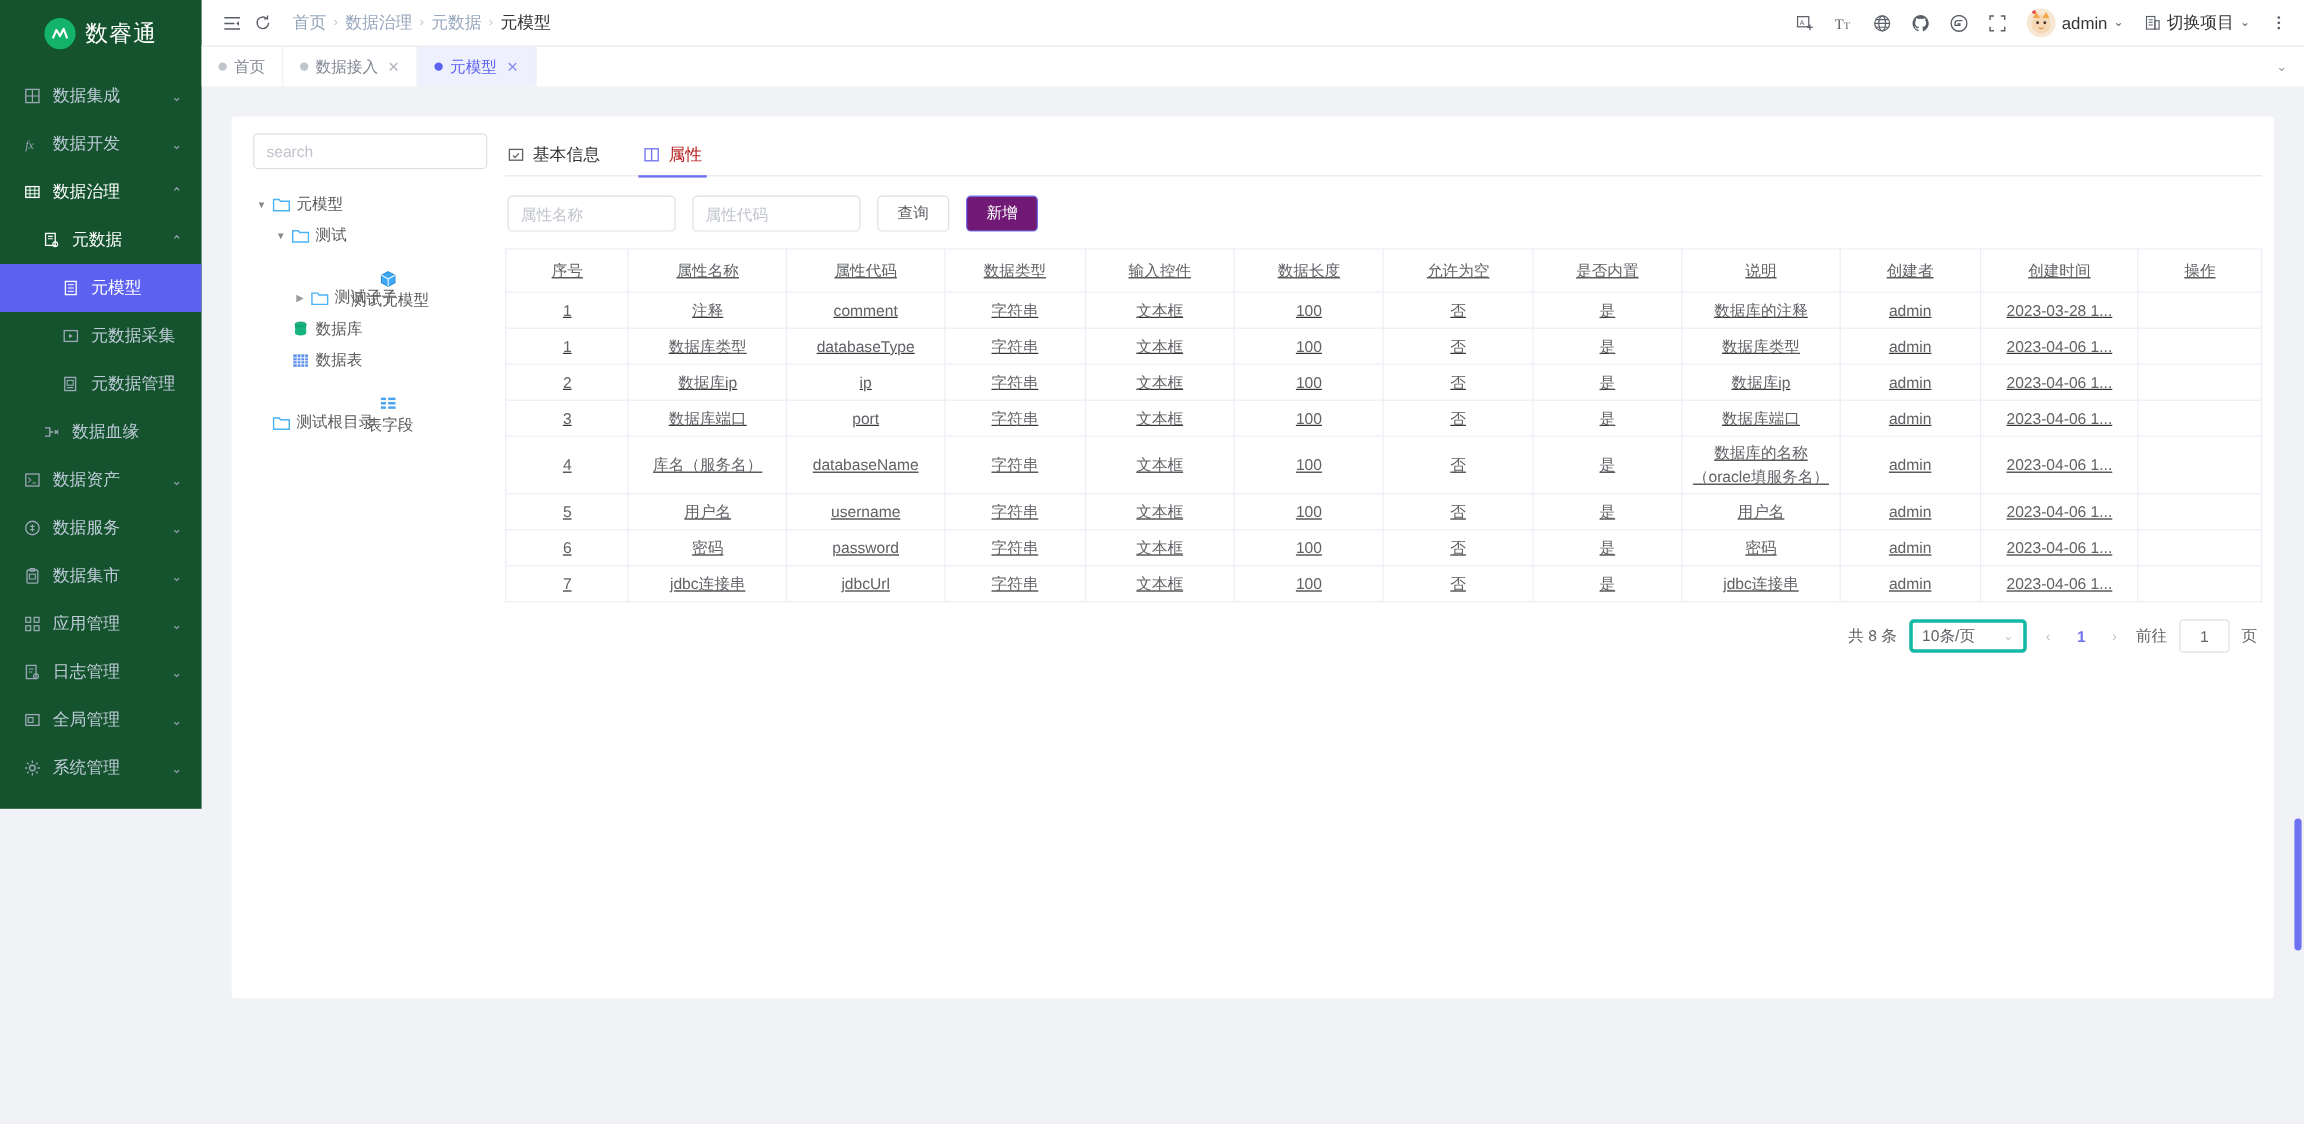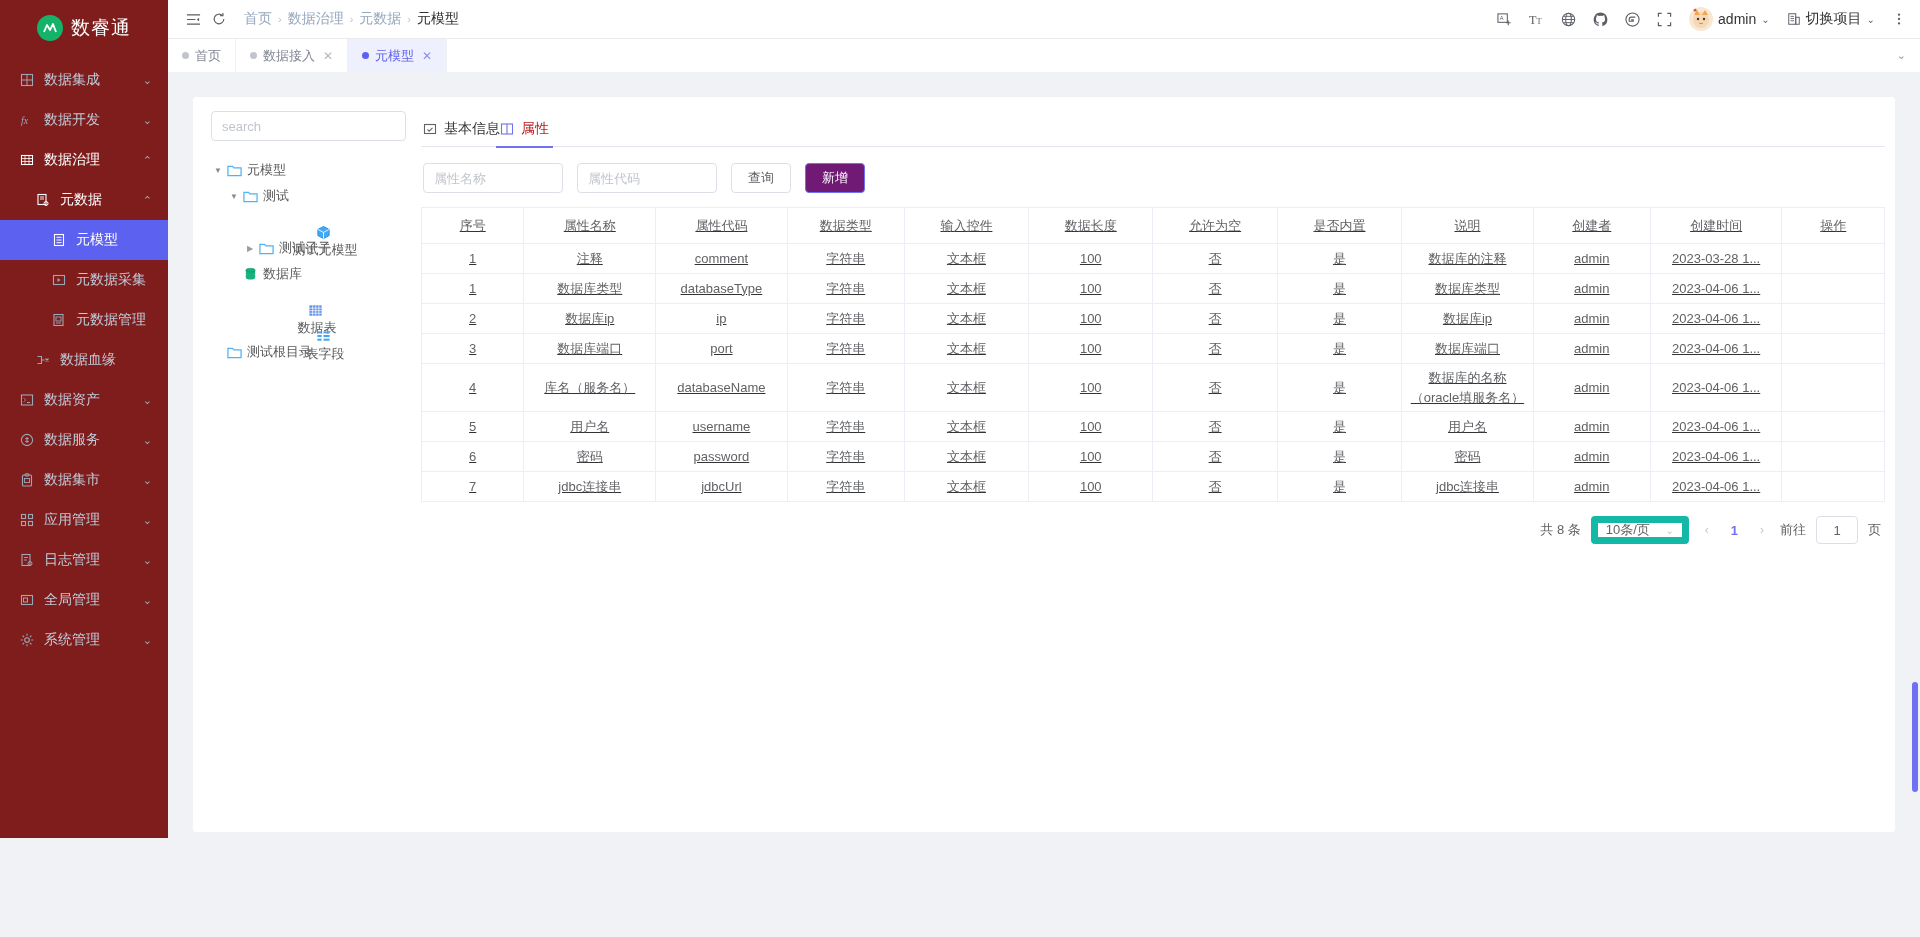--- a/index.html
+++ b/index.html
@@ -8,22 +8,22 @@
     font-family: "Liberation Sans", "DejaVu Sans", sans-serif;
     font-size: 14px;
     color: #333;
     background: #f0f2f5;
     display: flex;
   }
 
   
   .sidebar {
     width: 168px;
-    height: 838px;
-    background: #7f1d1d;
+    height: 674px;
+    background: #14532d;
     flex: 0 0 168px;
     overflow: hidden;
     position: relative;
   }
   .logo-row {
     height: 44px;
     display: flex;
     align-items: center;
     justify-content: center;
     gap: 8px;
@@ -199,20 +199,21 @@
   }
   .tcaret.open { color: #8a8a8a; }
   .ticon { width: 18px; flex: 0 0 18px; display:flex; align-items:center; justify-content:center; margin-right: 4px;}
   .tlabel {}
 
   
   .right-col { flex: 1 1 auto; padding-left: 6px; min-width: 0; }
   .inner-tabs {
     display: flex;
     align-items: center;
+    gap: 36px;
     border-bottom: 1px solid #e4e7ed;
     height: 36px;
     padding-left: 2px;
   }
   .itab {
     display: flex; align-items: center; gap: 7px;
     font-size: 14px; color: #303133;
     height: 36px;
     cursor: pointer;
     position: relative;
@@ -266,21 +267,21 @@
     padding: 4px 6px;
     line-height: 1.5;
   }
   .pager {
     display: flex; align-items: center; justify-content: flex-end;
     gap: 10px;
     padding: 14px 4px 0 0;
     font-size: 13px; color: #606266;
   }
   .pager-select {
-    height: 28px; border: 7px solid #14b8a6; border-radius: 4px;
+    height: 28px; border: 3px solid #14b8a6; border-radius: 4px;
     display: flex; align-items: center; justify-content: space-between;
     padding: 0 8px; width: 98px; color: #606266; cursor: pointer;
     font-size: 13px;
   }
   .pg-arrow { color: #c0c4cc; padding: 0 6px; cursor: pointer; font-size: 12px; }
   .pg-num { color: #6f72f0; font-weight: bold; padding: 0 6px; cursor: pointer; }
   .goto-input {
     width: 42px; height: 28px; border: 1px solid #dcdfe6;
     border-radius: 4px; text-align: center; font-size: 13px;
     color: #606266; outline: none; font-family: inherit;
@@ -630,21 +631,21 @@
               <span class="ticon">
                 <svg viewBox="0 0 16 16" style="width:15px;height:15px;display:block">
                   <ellipse cx="8" cy="3.4" rx="5" ry="2" fill="#16b37f"></ellipse>
                   <path d="M3 3.4v3.6c0 1.1 2.2 2 5 2s5-.9 5-2V3.4" fill="#16b37f"></path>
                   <path d="M3 7.8v3.6c0 1.1 2.2 2 5 2s5-.9 5-2V7.8" fill="#16b37f"></path>
                   <ellipse cx="8" cy="3.4" rx="5" ry="2" fill="none" stroke="#0e8f62" stroke-width=".6"></ellipse>
                 </svg>
               </span>
               <span class="tlabel">数据库</span>
             </div>
-            <div class="tnode" style="padding-left: 16px; flex-direction: column;">
+            <div class="tnode" style="padding-left: 16px;">
               <span class="tcaret"></span>
               <span class="ticon">
                 <svg viewBox="0 0 16 16" style="width:15px;height:15px;display:block">
                   <rect x="1.5" y="2.5" width="13" height="11" fill="#5b8fe8"></rect>
                   <path d="M1.5 5.5h13M1.5 8.2h13M1.5 10.9h13M5 2.5v11M8.3 2.5v11M11.6 2.5v11" stroke="#fff" stroke-width=".8"></path>
                 </svg>
               </span>
               <span class="tlabel">数据表</span>
             </div>
             <div class="tnode" style="padding-left: 32px; flex-direction: column;">

